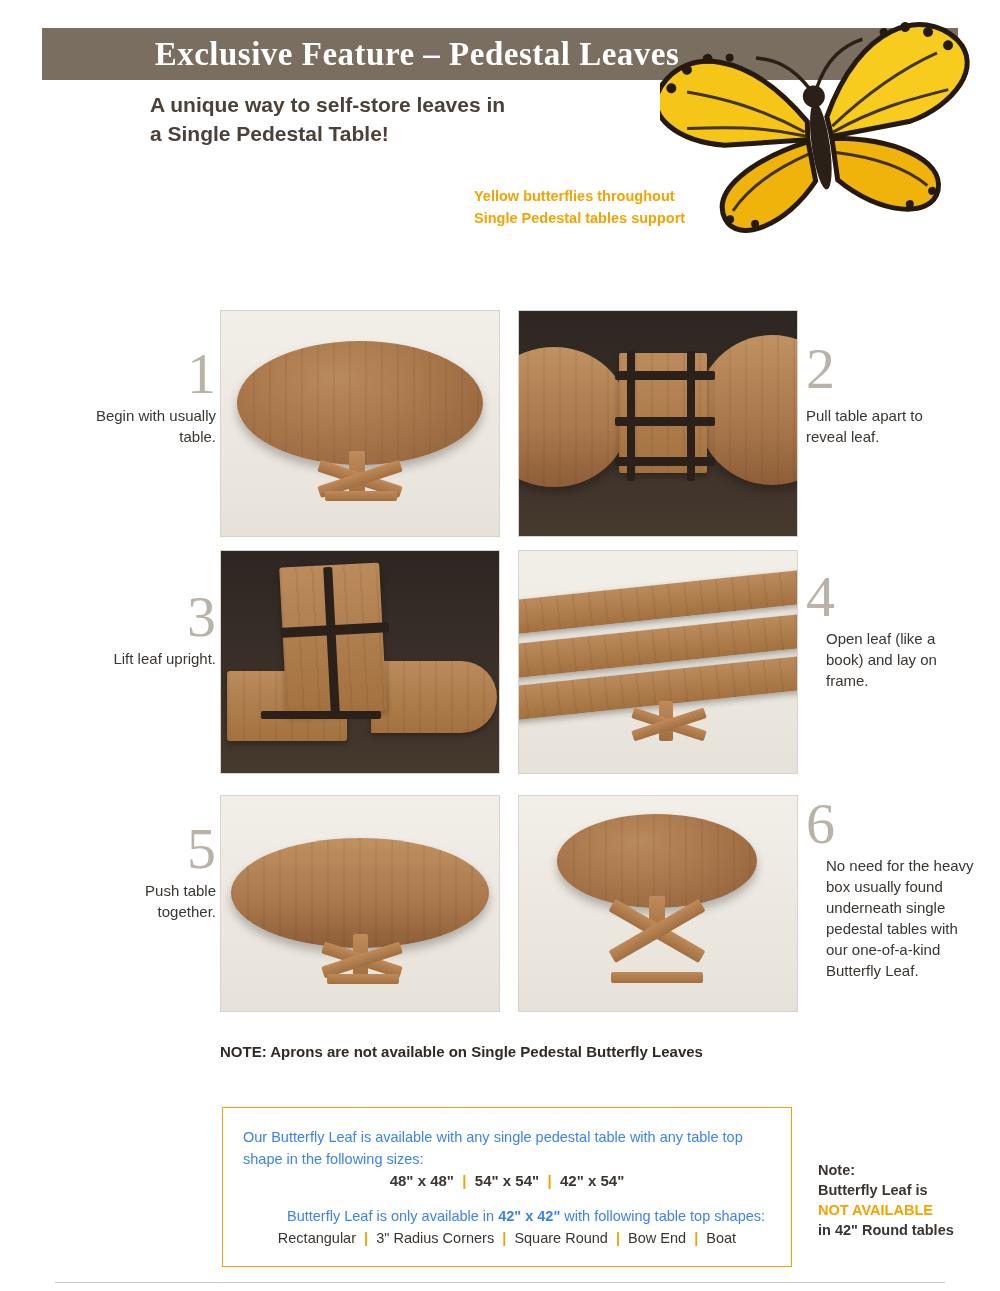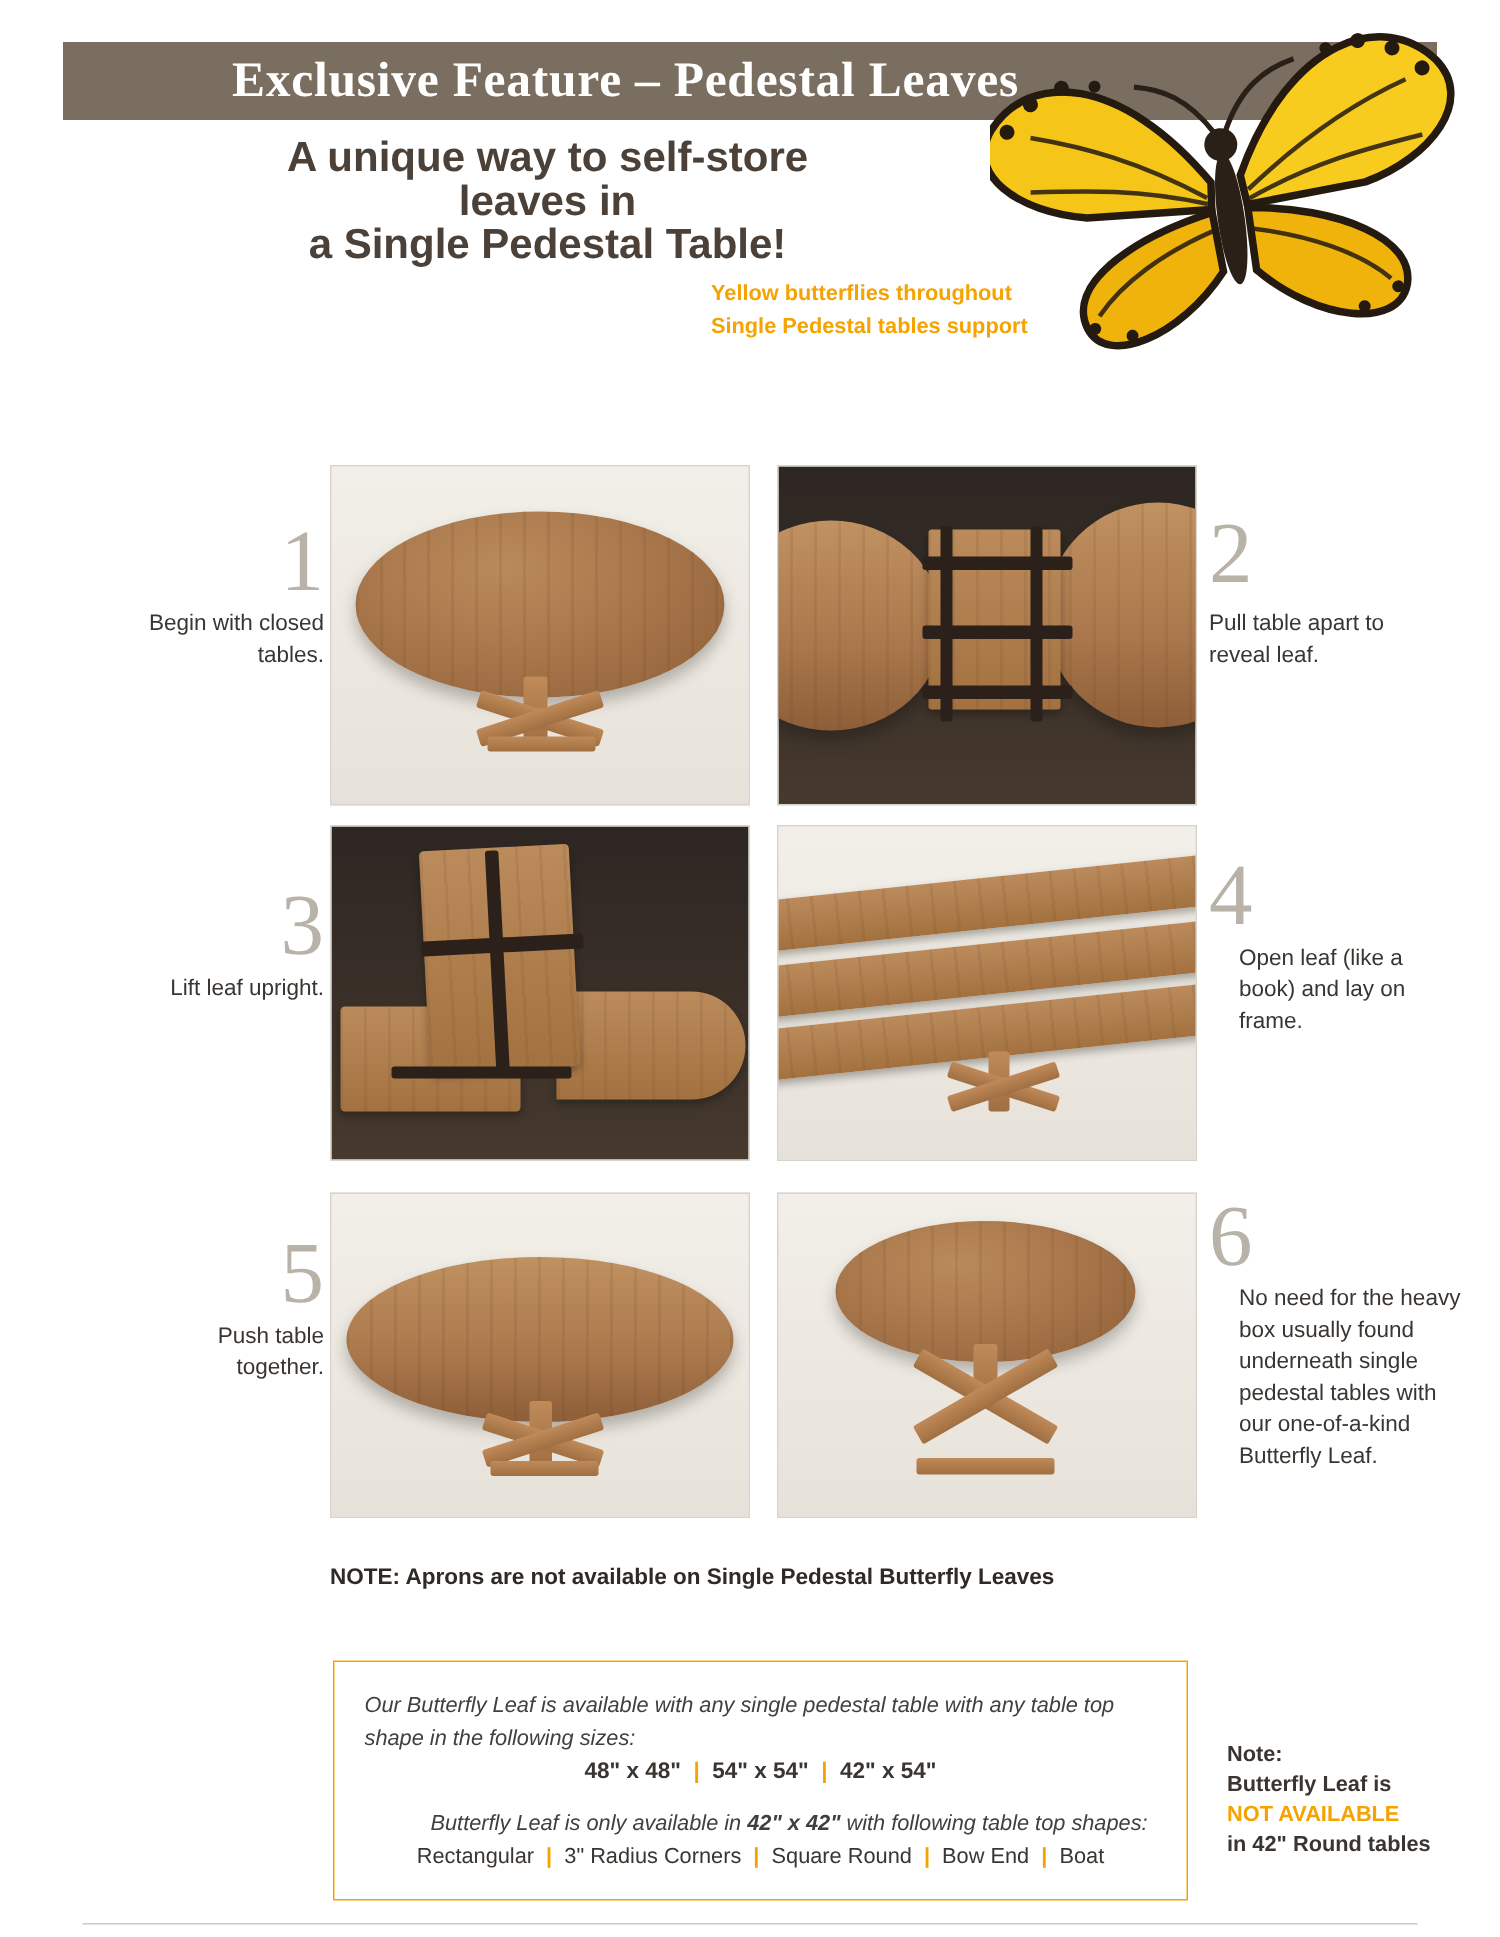--- a/index.html
+++ b/index.html
@@ -39,22 +39,21 @@
     font-size: 33px;
     letter-spacing: 0.5px;
     white-space: nowrap;
   }
 
   .subtitle {
     position: absolute;
     left: 150px;
     top: 90px;
     width: 430px;
-    text-align: center;
-    font-size: 28px;
+    font-size: 21px;
     font-weight: bold;
     color: #4b4138;
     line-height: 29px;
   }
 
   .yellow-note {
     position: absolute;
     left: 474px;
     top: 185px;
     width: 300px;
@@ -138,22 +137,21 @@
     top: 1107px;
     width: 570px;
     height: 160px;
     border: 1.5px solid #f5a300;
     box-sizing: border-box;
     padding: 18px 20px 0 20px;
   }
   .info-line {
     font-size: 14.5px;
     line-height: 22px;
-    color: #404040;
-    font-style: italic;
+    color: #3b82f6;
   }
   .info-sizes {
     text-align: center;
     font-weight: bold;
     font-size: 15px;
     margin-top: 2px;
     color: #3a3530;
   }
   .info-sizes .sep { color: #f5a300; font-weight: bold; }
   .info-line2 { margin-top: 16px; margin-left: 44px; }
@@ -284,21 +282,21 @@
 
     <path d="M-3,-52 C-18,-78 -34,-86 -52,-90" stroke="#2b2018" stroke-width="3.5" fill="none"></path>
     <path d="M4,-52 C18,-80 36,-90 56,-94" stroke="#2b2018" stroke-width="3.5" fill="none"></path>
   </g>
 </svg>
 
 <div class="steps">
 
   <div class="step-row row1 r1">
     <div class="caption cap-left" style="top:100px">
-      <span>Begin with closed tables.</span>
+      <span>Begin with usually table.</span>
     </div>
     <div class="stepnum num-left" style="top:40px">1</div>
 
     <div class="photo left">
       <div class="scene">
         <div class="bg-wall"></div>
         <div class="tabletop-round" style="left:16px; top:30px; width:246px; height:124px;">
             <div class="grain"></div>
           </div>
         <div class="leg" style="left:128px; top:140px; width:16px; height:46px;"></div>

